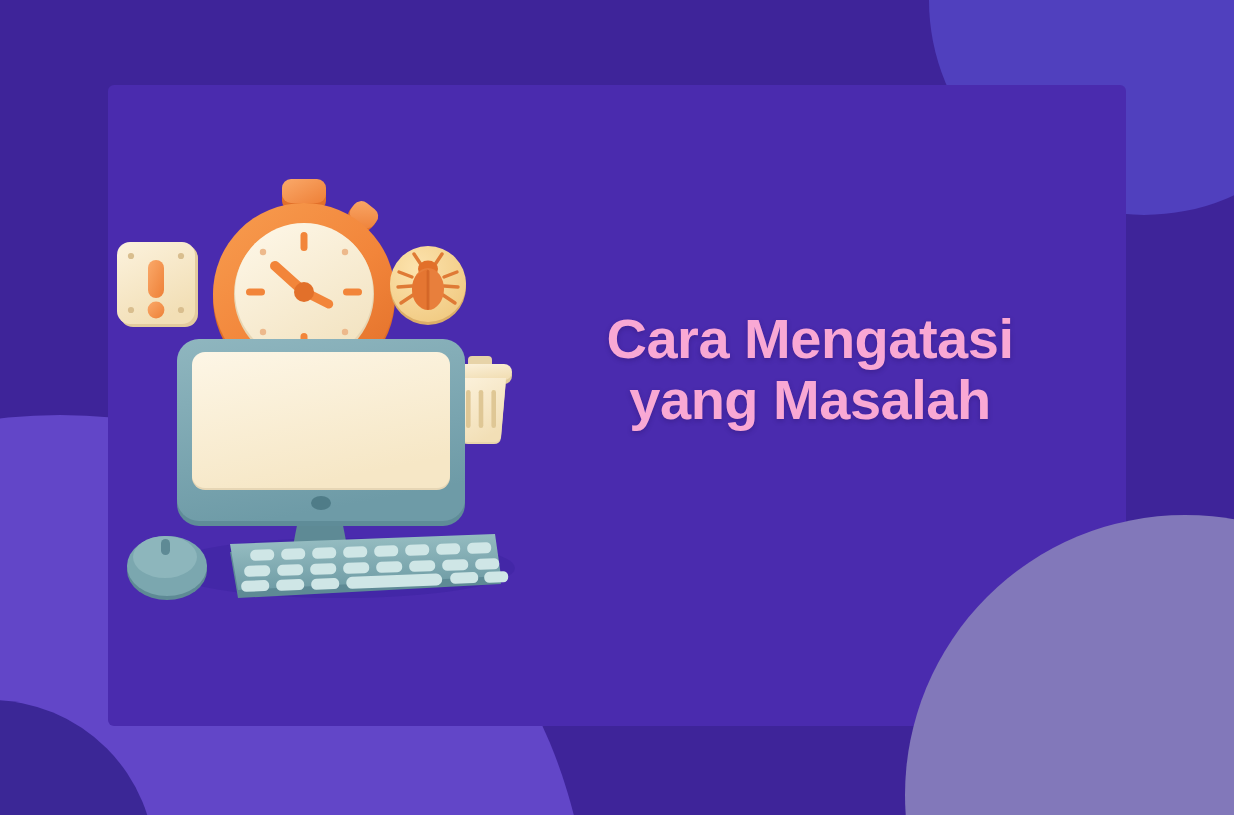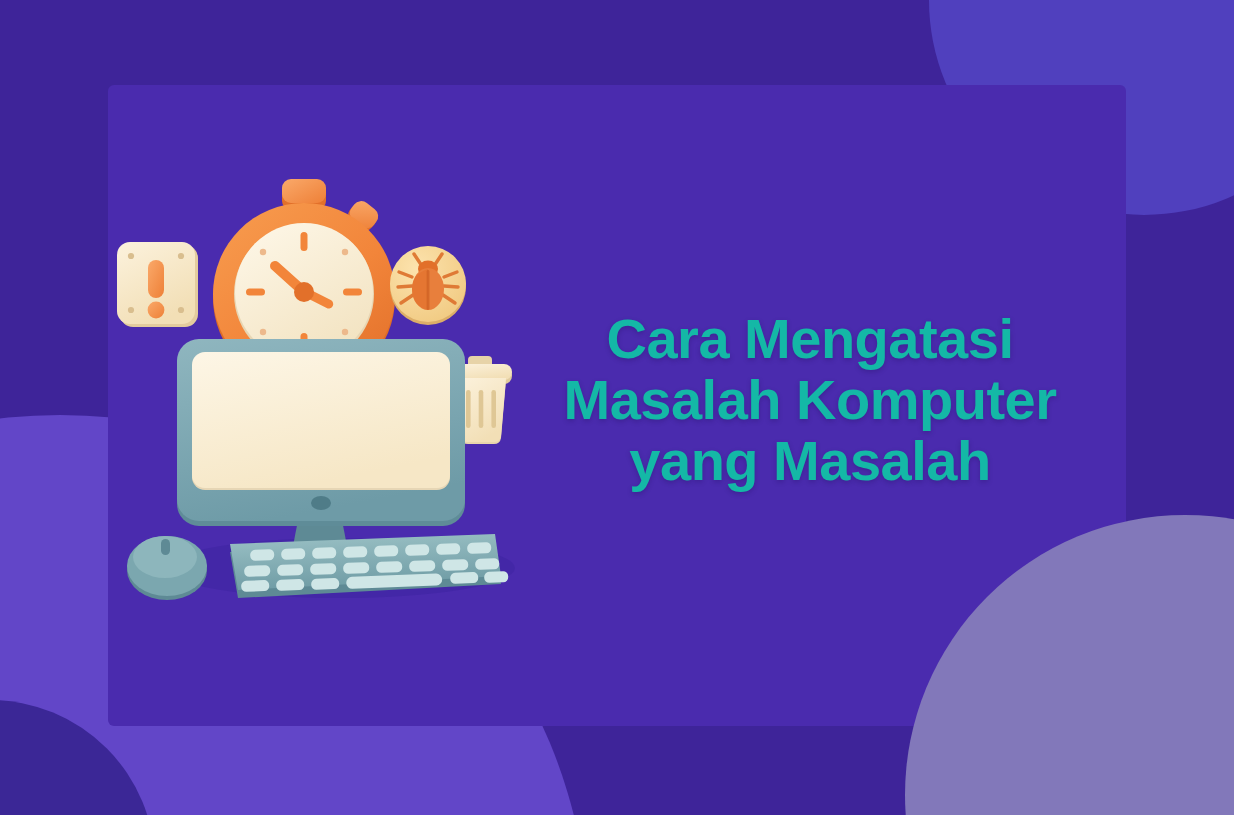--- a/index.html
+++ b/index.html
@@ -52,21 +52,21 @@
     background: #4A2BAE;
     border-radius: 6px;
   }
 
   
   #title-block {
     position: absolute;
     left: 500px; top: 308px;
     width: 620px;
     text-align: center;
-    color: #14b8a6;
+    color: #f9a8d4;
     font-weight: bold;
     font-size: 56px;
     line-height: 61px;
     letter-spacing: -0.5px;
     text-shadow: 0 2px 5px rgba(30,10,80,0.28);
   }
   #title-block .tline { display: block; white-space: nowrap; }
 
   
   #illustration {
@@ -252,17 +252,16 @@
           <rect x="236" y="407" width="96" height="12" rx="6" transform="rotate(-2.2 236 407)"></rect>
           <rect x="340" y="403" width="28" height="11" rx="5" transform="rotate(-2.2 340 403)"></rect>
           <rect x="374" y="402" width="24" height="11" rx="5" transform="rotate(-2.2 374 402)"></rect>
         </g>
       </g>
     </svg>
   </div>
 
   <div id="title-block">
     <span class="tline">Cara Mengatasi</span>
-    <span class="tline">Masalah Komputer</span>
     <span class="tline">yang Masalah</span>
   </div>
 
 </div>
 
 </body></html>

